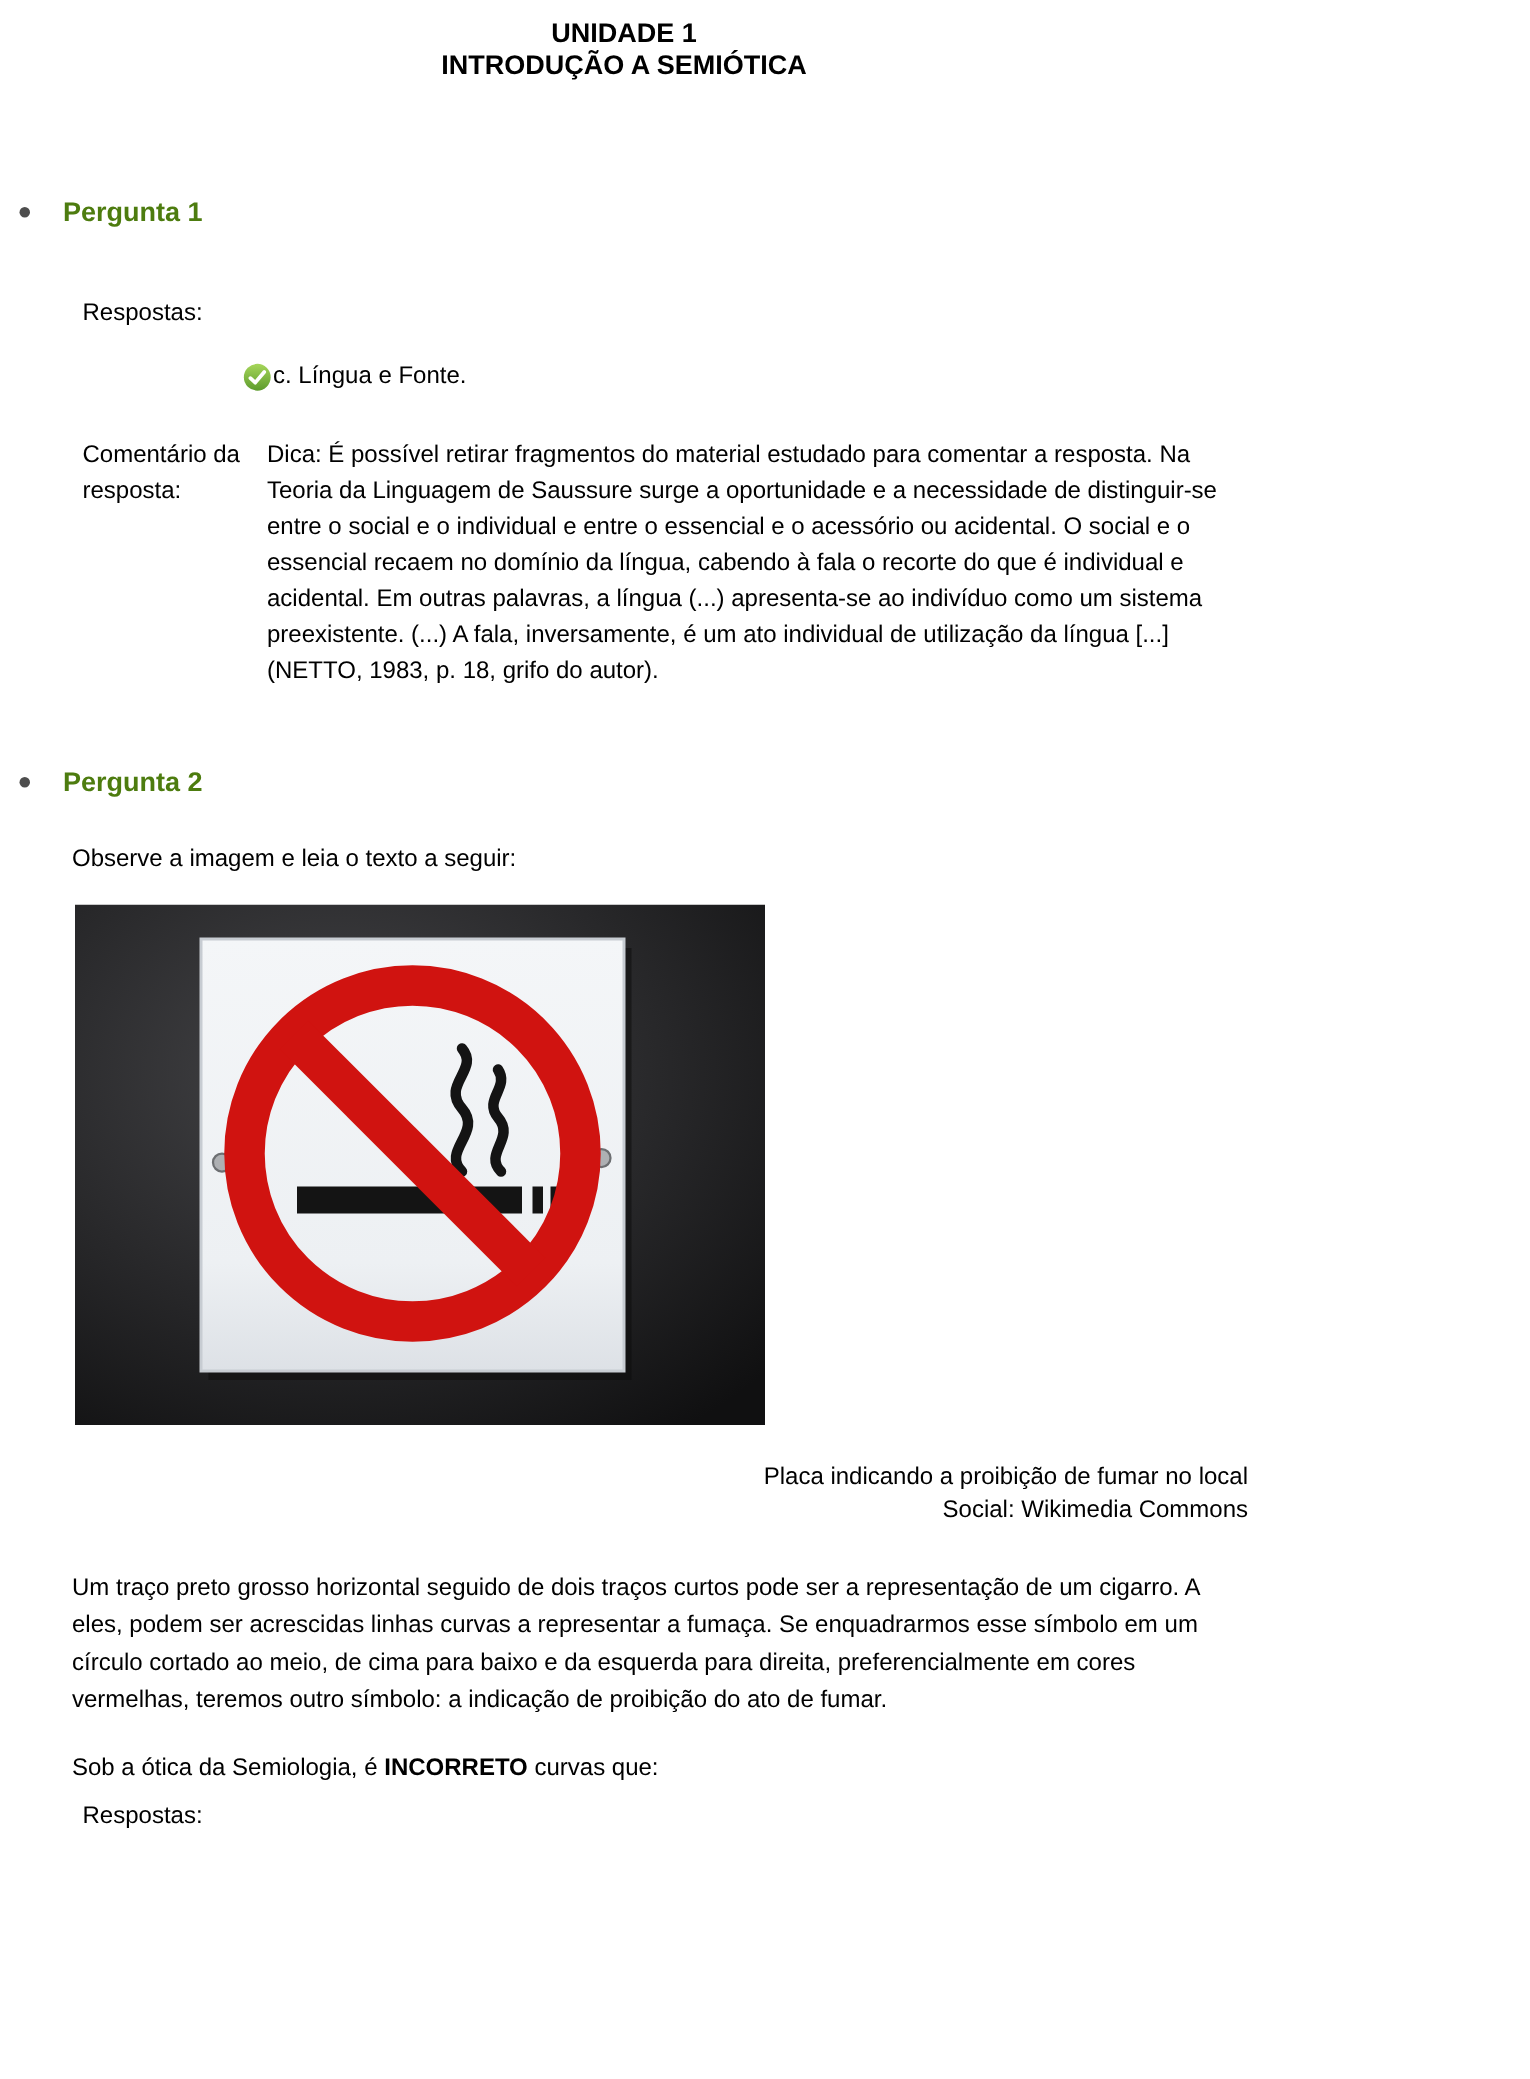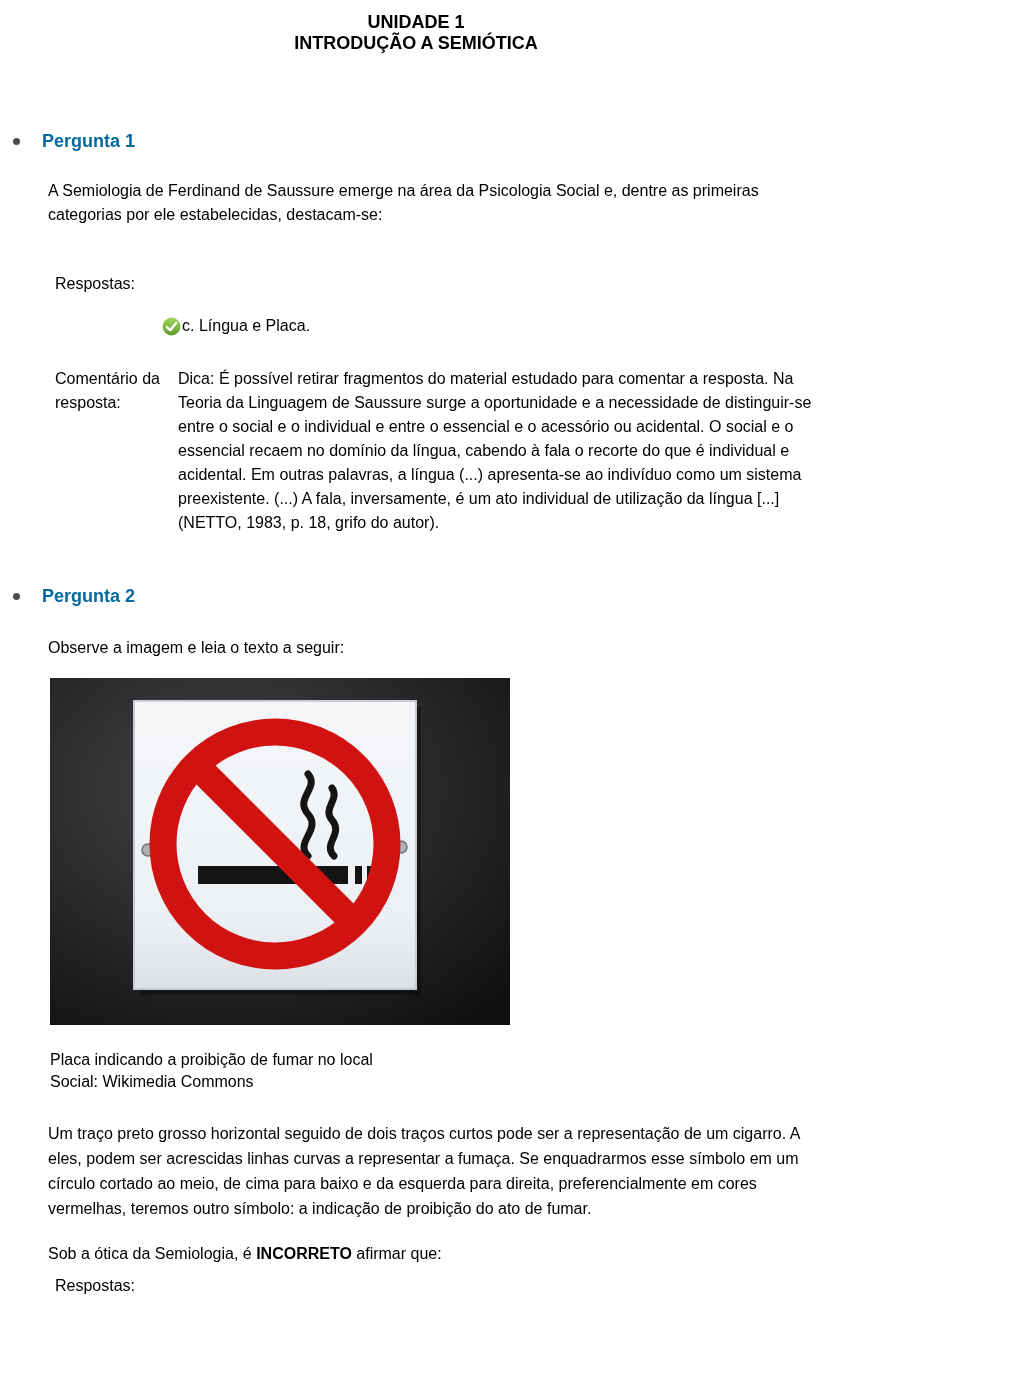--- a/index.html
+++ b/index.html
@@ -26,77 +26,76 @@
 
   .q-heading-row { display: flex; align-items: center; margin-left: 13px; }
   .q1-row { margin-top: 77px; }
   .q2-row { margin-top: 51px; text-align: center; }
   .list-bullet {
     width: 7px; height: 7px; border-radius: 50%;
     background: #4d4d4d; margin-right: 22px; flex: 0 0 auto;
   }
   .q-heading {
     font-size: 18px; line-height: 21px; font-weight: 700;
-    color: #0369a1; margin: 0;
+    color: #4d7c0f; margin: 0;
   }
 
   .q-prompt { margin: 27px 0 0 48px; max-width: 790px; }
   .answers-label { margin: 45px 0 0 55px; }
   .answer-row { display: flex; align-items: center; margin: 18px 0 0 162px; }
   .check-icon { width: 19px; height: 19px; flex: 0 0 auto; display: inline-block; margin-right: 1px; }
   .answer-text { display: inline-block; }
 
   .comment-grid { display: flex; margin: 29px 0 0 55px; }
   .comment-label { width: 123px; flex: 0 0 auto; }
   .comment-content { max-width: 755px; }
 
   .q-intro { margin: 29px 0 0 48px; }
 
   .photo-figure { margin: 18px 0 0 50px; width: 460px; height: 347px; display: block; }
 
   .photo-caption { margin: 24px 0 0 50px; line-height: 22px; }
-  .photo-caption div { margin: 0; }
+  .photo-caption div { margin: 0; text-align: right; }
 
   .q2-body { margin: 28px 0 0 48px; max-width: 865px; line-height: 25px; }
   .q2-final { margin: 21px 0 0 48px; }
   .q2-answers-label { margin: 8px 0 0 55px; }
   strong { font-weight: 700; }
 </style>
 </head>
 <body>
 
 <div class="page">
 
   <h1 class="doc-title title-first">UNIDADE 1</h1>
   <h1 class="doc-title title-second">INTRODUÇÃO A SEMIÓTICA</h1>
 
   <section>
     <div class="q-heading-row q1-row">
       <span class="list-bullet"></span>
       <h2 class="q-heading">Pergunta 1</h2>
     </div>
 
-    <p class="q-prompt">A Semiologia de Ferdinand de Saussure emerge na área da Psicologia Social e, dentre as primeiras categorias por ele estabelecidas, destacam-se:</p>
 
     <div class="answers-label">Respostas:</div>
 
     <div class="answer-row">
       <span class="check-icon">
         <svg width="19" height="19" viewBox="0 0 20 20">
           <defs>
             <linearGradient id="ckGrad" x1="0" y1="0" x2="0" y2="1">
               <stop offset="0" stop-color="#a6d65a"></stop>
               <stop offset="1" stop-color="#5d9b2d"></stop>
             </linearGradient>
           </defs>
           <circle cx="10" cy="10" r="9.4" fill="url(#ckGrad)"></circle>
           <path d="M5.2 10.6 L8.6 13.8 L14.9 6.3" stroke="#ffffff" stroke-width="2.6" fill="none" stroke-linecap="round" stroke-linejoin="round"></path>
         </svg>
       </span>
-      <span class="answer-text">c. Língua e Placa.</span>
+      <span class="answer-text">c. Língua e Fonte.</span>
     </div>
 
     <div class="comment-grid">
       <div class="comment-label">Comentário da resposta:</div>
       <div class="comment-content">
         <div>Dica: É possível retirar fragmentos do material estudado para comentar a resposta. Na Teoria da Linguagem de Saussure surge a oportunidade e a necessidade de distinguir-se entre o social e o individual e entre o essencial e o acessório ou acidental. O social e o essencial recaem no domínio da língua, cabendo à fala o recorte do que é individual e acidental. Em outras palavras, a língua (...) apresenta-se ao indivíduo como um sistema preexistente. (...) A fala, inversamente, é um ato individual de utilização da língua [...] (NETTO, 1983, p. 18, grifo do autor).</div>
       </div>
     </div>
   </section>
 
@@ -146,18 +145,18 @@
       </svg>
     </figure>
 
     <div class="photo-caption">
       <div>Placa indicando a proibição de fumar no local</div>
       <div>Social: Wikimedia Commons</div>
     </div>
 
     <p class="q2-body">Um traço preto grosso horizontal seguido de dois traços curtos pode ser a representação de um cigarro. A eles, podem ser acrescidas linhas curvas a representar a fumaça. Se enquadrarmos esse símbolo em um círculo cortado ao meio, de cima para baixo e da esquerda para direita, preferencialmente em cores vermelhas, teremos outro símbolo: a indicação de proibição do ato de fumar.</p>
 
-    <p class="q2-final"><span>Sob a ótica da Semiologia, é </span><strong>INCORRETO</strong><span> afirmar que:</span></p>
+    <p class="q2-final"><span>Sob a ótica da Semiologia, é </span><strong>INCORRETO</strong><span> curvas que:</span></p>
 
     <div class="answers-label q2-answers-label">Respostas:</div>
   </section>
 
 </div>
 
 </body></html>

